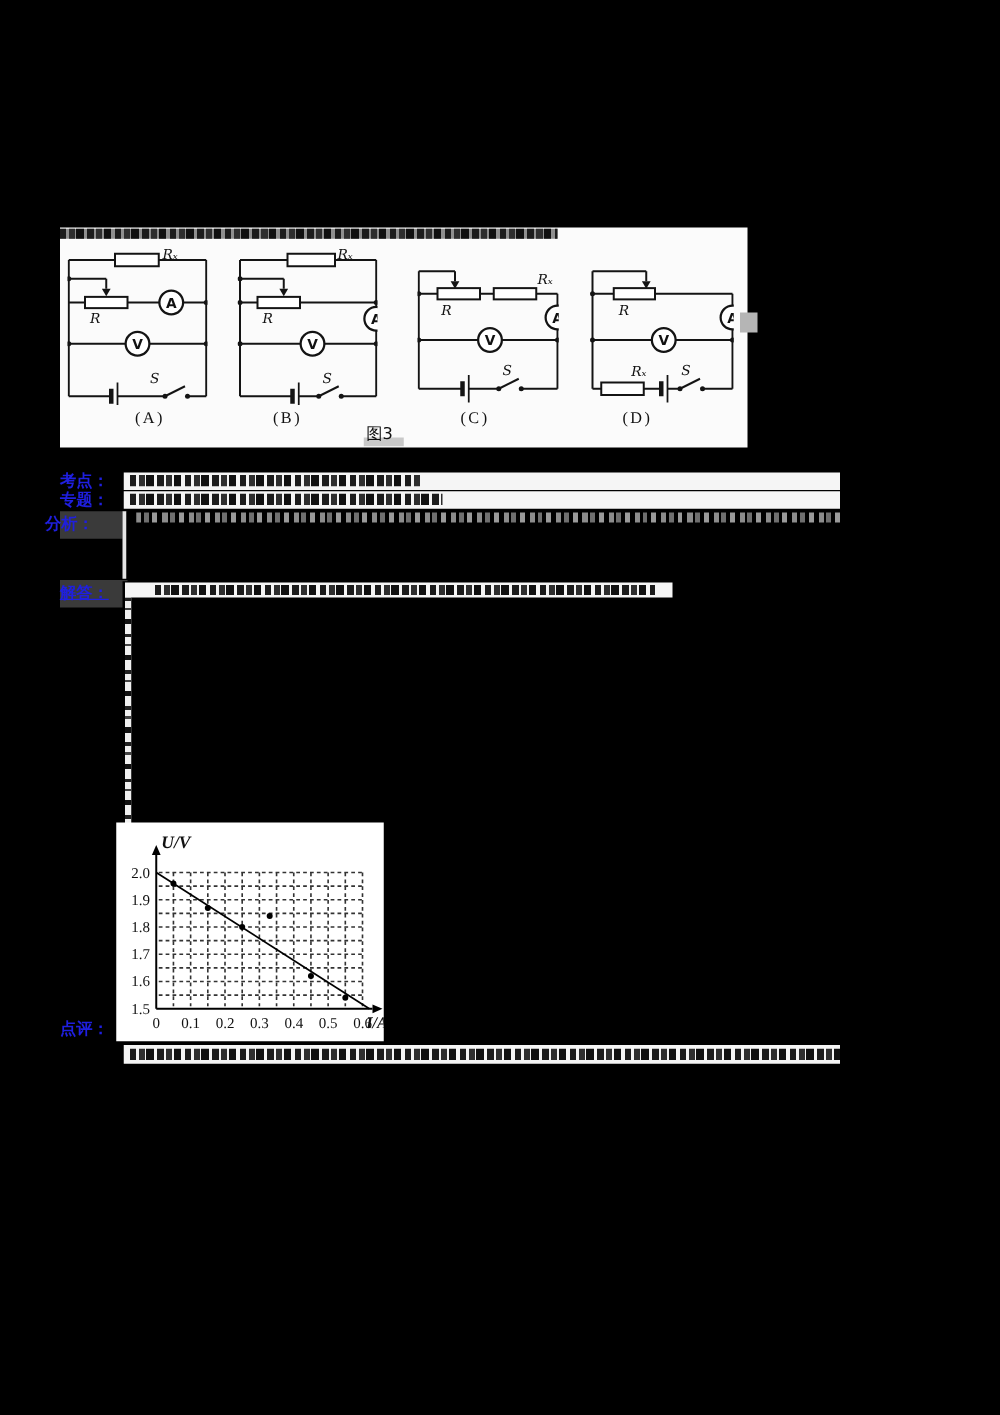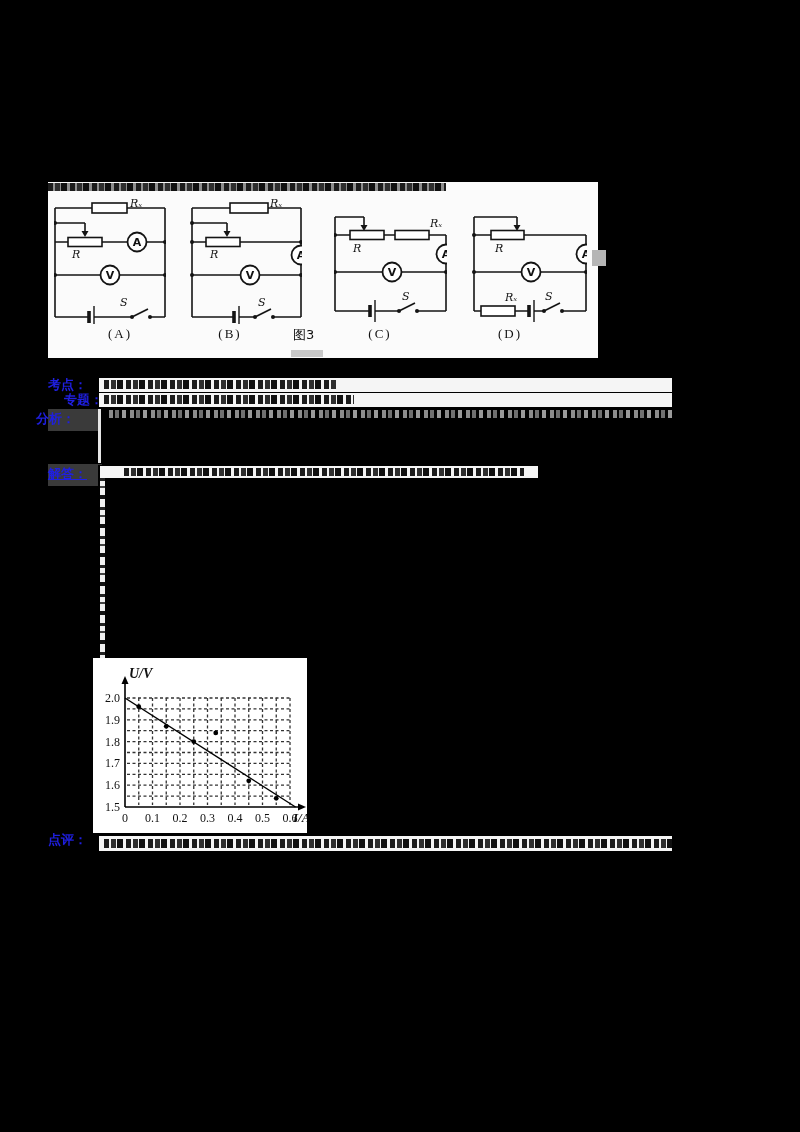--- a/index.html
+++ b/index.html
@@ -151,31 +151,31 @@
         <circle class="dot" cx="90" cy="97" r="2"></circle>
       <path class="wire" d="M72,97 L88,89"></path>
       <text class="clabel" x="73" y="86">S</text>
     </svg>
 
     <div class="abs caption" style="left:50px;top:144px;width:44px;text-align:center;">(A)</div>
     <div class="abs caption" style="left:160px;top:144px;width:44px;text-align:center;">(B)</div>
     <div class="abs caption" style="left:310px;top:144px;width:44px;text-align:center;">(C)</div>
     <div class="abs caption" style="left:440px;top:144px;width:44px;text-align:center;">(D)</div>
     <div class="abs fig-smudge" style="left:243px;top:168px;width:32px;height:7px;"></div>
-    <div class="abs fig-caption" style="left:245px;top:144px;">图3</div>
+    <div class="abs fig-caption" style="left:245px;top:156px;">图3</div>
   </div>
 
   <div class="abs gray-artifact"></div>
 
   <div class="abs blue-label" style="left:48px;top:378px;">考点：</div>
   <div class="abs white-strip" style="left:99px;top:378px;width:641px;height:14px;">
     <div class="sm-dark" style="margin:2px 0 0 5px;width:232px;height:9px;"></div>
   </div>
 
-  <div class="abs blue-label" style="left:64px;top:393px;">专题：</div>
+  <div class="abs blue-label" style="left:48px;top:393px;">专题：</div>
   <div class="abs white-strip" style="left:99px;top:393px;width:641px;height:14px;">
     <div class="sm-dark" style="margin:2px 0 0 5px;width:250px;height:9px;"></div>
   </div>
 
   <div class="abs label-patch" style="left:48px;top:409px;width:54px;height:22px;"></div>
   <div class="abs blue-label" style="left:36px;top:412px;">分析：</div>
   <div class="abs fenxi-box" style="left:98px;top:409px;width:642px;height:54px;">
     <div class="sm-gray" style="margin:1px 0 0 8px;width:600px;height:8px;"></div>
   </div>
 
@@ -233,18 +233,18 @@
           <text x="114.5" y="164" text-anchor="middle" font-family="&quot;Liberation Serif&quot;,serif" font-size="12">0.3</text>
           <text x="142" y="164" text-anchor="middle" font-family="&quot;Liberation Serif&quot;,serif" font-size="12">0.4</text>
           <text x="169.5" y="164" text-anchor="middle" font-family="&quot;Liberation Serif&quot;,serif" font-size="12">0.5</text>
           <text x="197" y="164" text-anchor="middle" font-family="&quot;Liberation Serif&quot;,serif" font-size="12">0.6</text>
           <text x="36" y="20" font-family="&quot;Liberation Serif&quot;,serif" font-style="italic" font-weight="bold" font-size="14">U/V</text>
           <text x="200" y="164" font-family="&quot;Liberation Serif&quot;,serif" font-style="italic" font-weight="bold" font-size="13">I/A</text>
         </svg>
     </div>
   </div>
 
-  <div class="abs blue-label" style="left:48px;top:833px;">点评：</div>
+  <div class="abs blue-label" style="left:48px;top:816px;">点评：</div>
   <div class="abs white-strip" style="left:99px;top:836px;width:641px;height:15px;">
     <div class="sm-dark" style="margin:3px 0 0 5px;width:592px;height:9px;"></div>
   </div>
 
 </div>
 
 </body></html>

